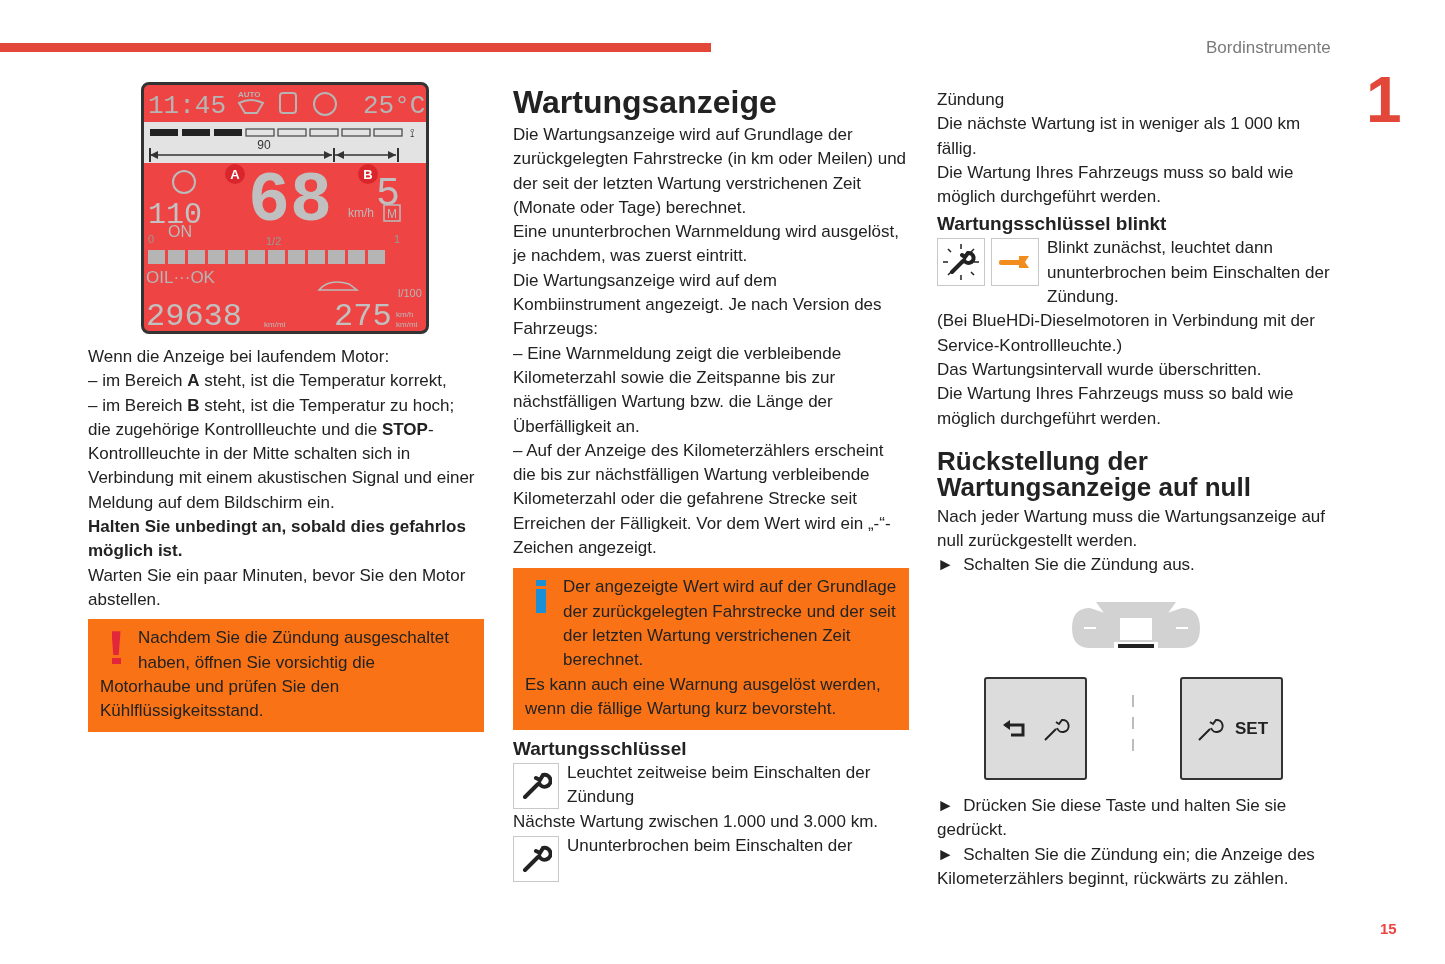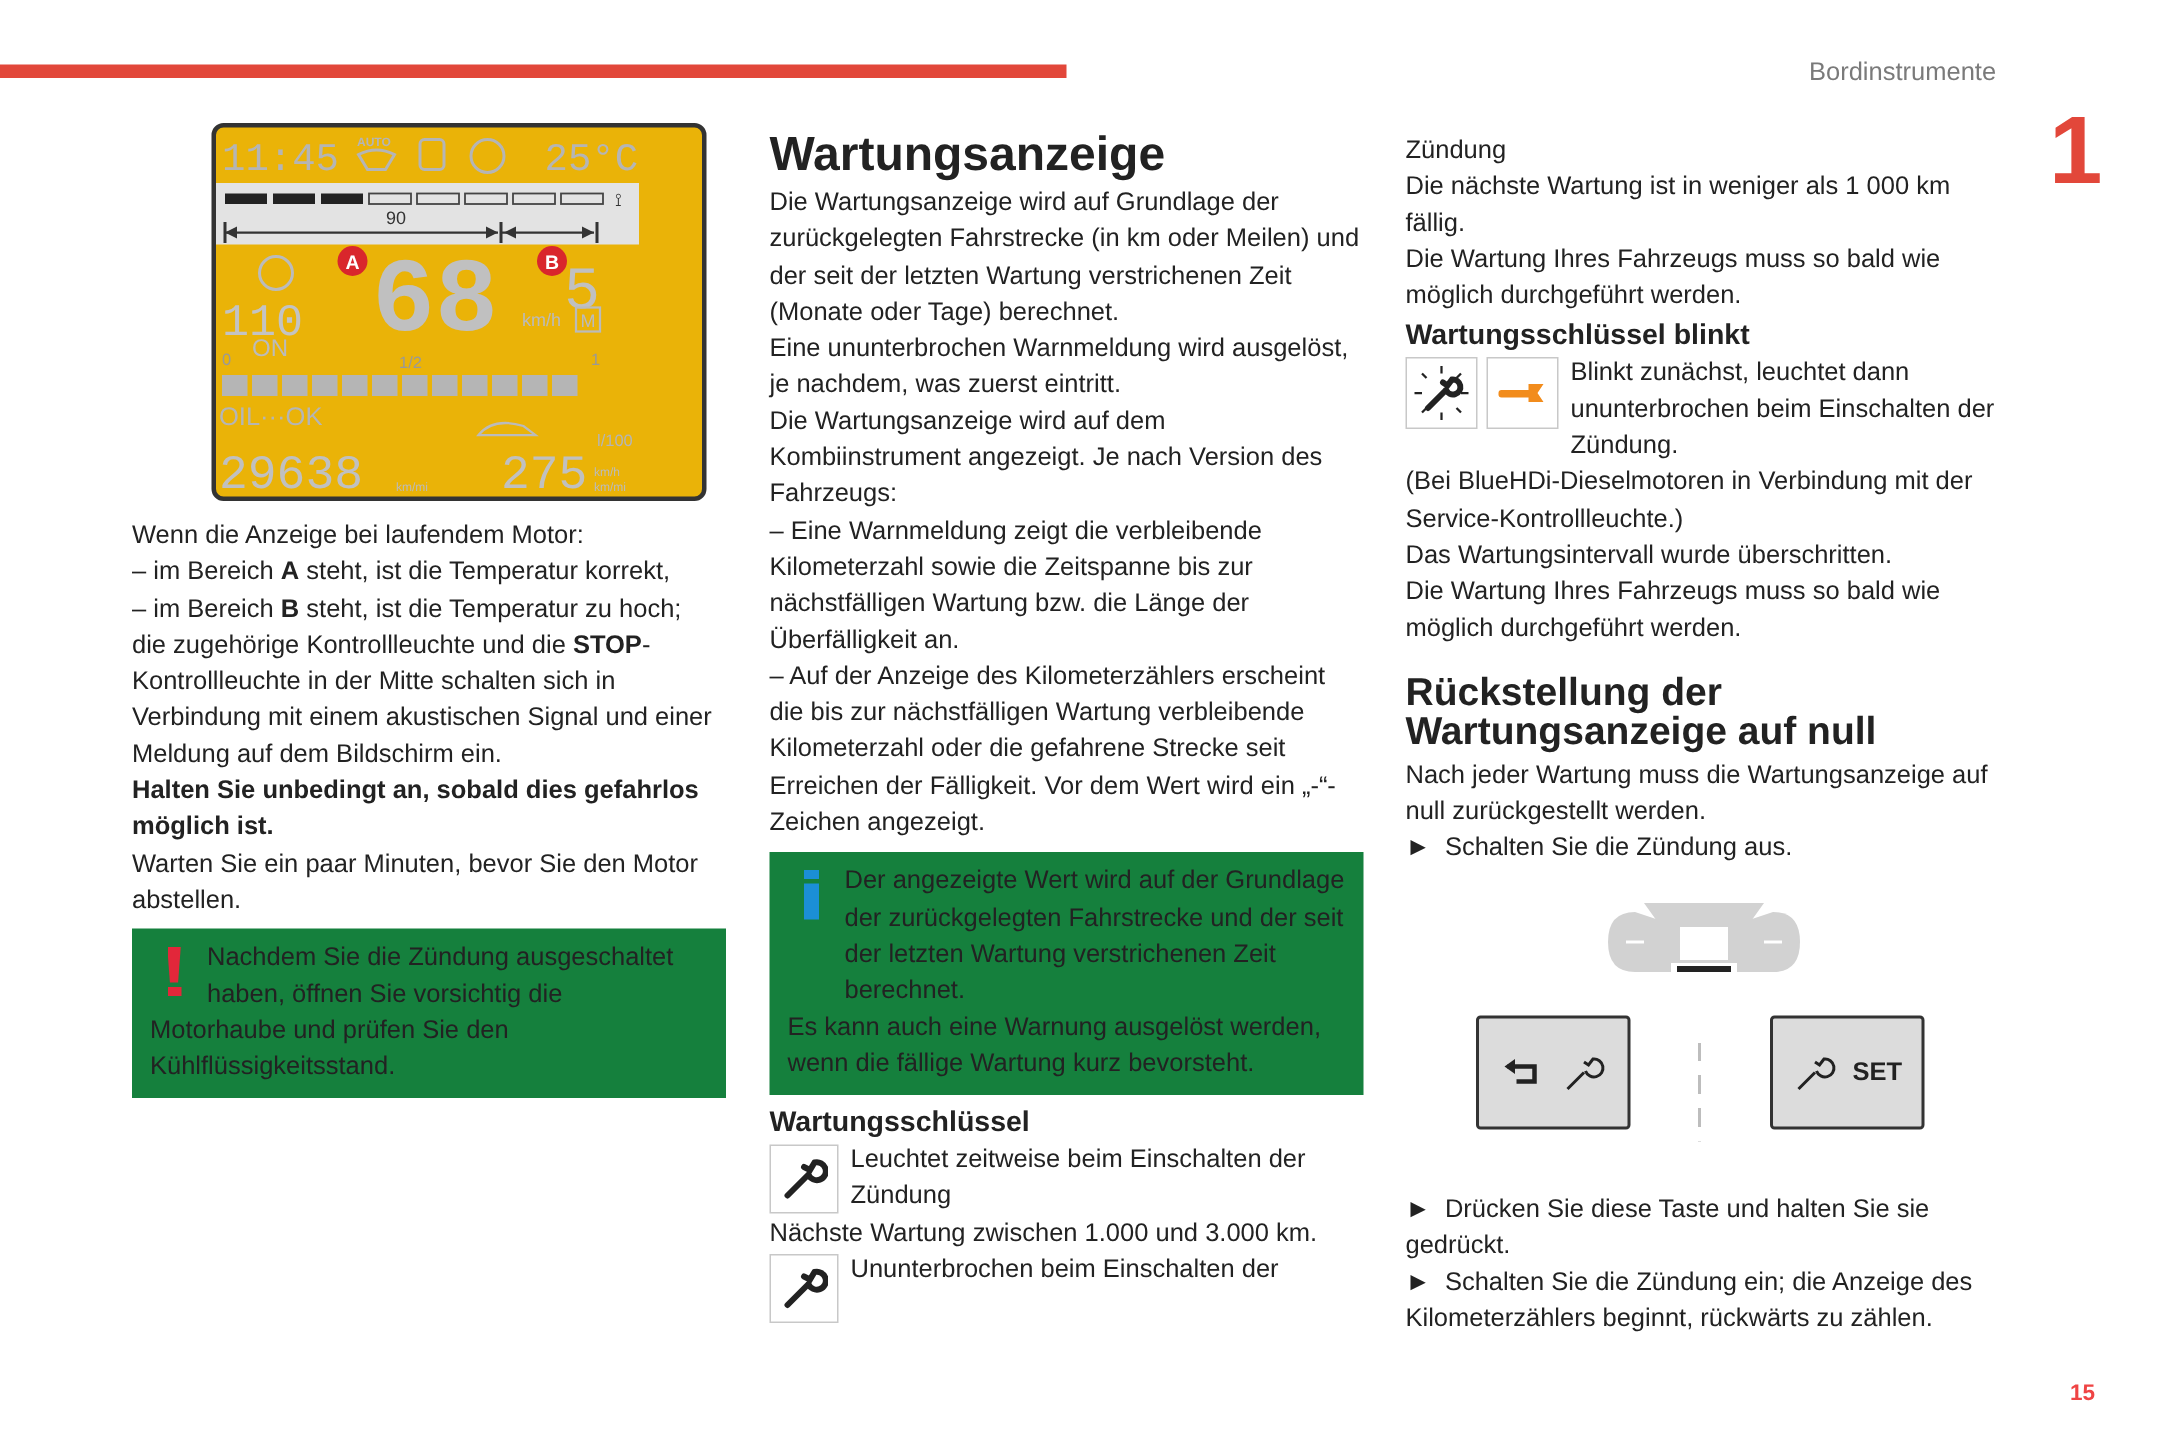--- a/index.html
+++ b/index.html
@@ -17,35 +17,35 @@
   .col p { margin: 0; }
   .col b { font-weight: bold; }
   .col1 { left: 88px; top: 345px; width: 396px; }
   .col2 { left: 513px; top: 85px; width: 396px; }
   .col3 { left: 937px; top: 88px; width: 400px; }
 
   h1 { margin: 0 0 4px 0; font-size: 32px; font-weight: bold; line-height: 34px; color: #222; }
   h2 { margin: 0; font-size: 19px; font-weight: bold; line-height: 24px; }
   h3 { margin: 0; font-size: 26px; font-weight: bold; line-height: 26px; }
 
-  .note-box { background: #15803d; padding: 7px 12px 9px 12px; position: relative; }
+  .note-box { background: #f97316; padding: 7px 12px 9px 12px; position: relative; }
   .note-box .glyph { position: absolute; left: 22px; top: 12px; width: 12px; }
   .note-box .indent { padding-left: 38px; }
   .warn-bar { display: block; width: 9px; height: 24px; background: #e2273a; margin: 0 auto; clip-path: polygon(0 0, 100% 0, 80% 100%, 20% 100%); }
   .warn-dot { display: block; width: 9px; height: 6px; background: #e2273a; margin: 3px auto 0; }
   .info-dot { display: block; width: 10px; height: 6px; background: #1b8fd6; margin: 0 auto; }
   .info-bar { display: block; width: 10px; height: 24px; background: #1b8fd6; margin: 3px auto 0; }
 
   .iconbox { width: 46px; height: 46px; border: 1px solid #c8c8c8; box-sizing: border-box; display: inline-flex; align-items: center; justify-content: center; background: #fff; float: left; margin-right: 8px; margin-top: 2px; }
   .clear { clear: both; }
 
-  .lcd { position: absolute; left: 141px; top: 82px; width: 330px; height: 252px; border: 3px solid #333; border-radius: 8px; box-sizing: border-box; background: #eab308; overflow: hidden; }
+  .lcd { position: absolute; left: 141px; top: 82px; width: 288px; height: 252px; border: 3px solid #333; border-radius: 8px; box-sizing: border-box; background: #ef4444; overflow: hidden; }
 
   .illus-cluster { position: absolute; left: 1070px; top: 600px; }
-  .btn-panel { position: absolute; width: 103px; height: 76px; background: #dcdcdc; border: 2px solid #333; border-radius: 3px; box-sizing: border-box; display: flex; align-items: center; justify-content: center; gap: 10px; }
+  .btn-panel { position: absolute; width: 103px; height: 103px; background: #dcdcdc; border: 2px solid #333; border-radius: 3px; box-sizing: border-box; display: flex; align-items: center; justify-content: center; gap: 10px; }
   .btn-back { left: 984px; top: 677px; }
   .btn-set { left: 1180px; top: 677px; }
   .set-label { font-size: 17px; font-weight: bold; color: #222; }
   .dash-sep { position: absolute; left: 1132px; top: 695px; width: 2px; height: 66px; background: repeating-linear-gradient(#bdbdbd 0 12px, transparent 12px 22px); }
 </style>
 </head>
 <body>
 
 <div class="top-bar"></div>
 <div class="section-title">Bordinstrumente</div>

